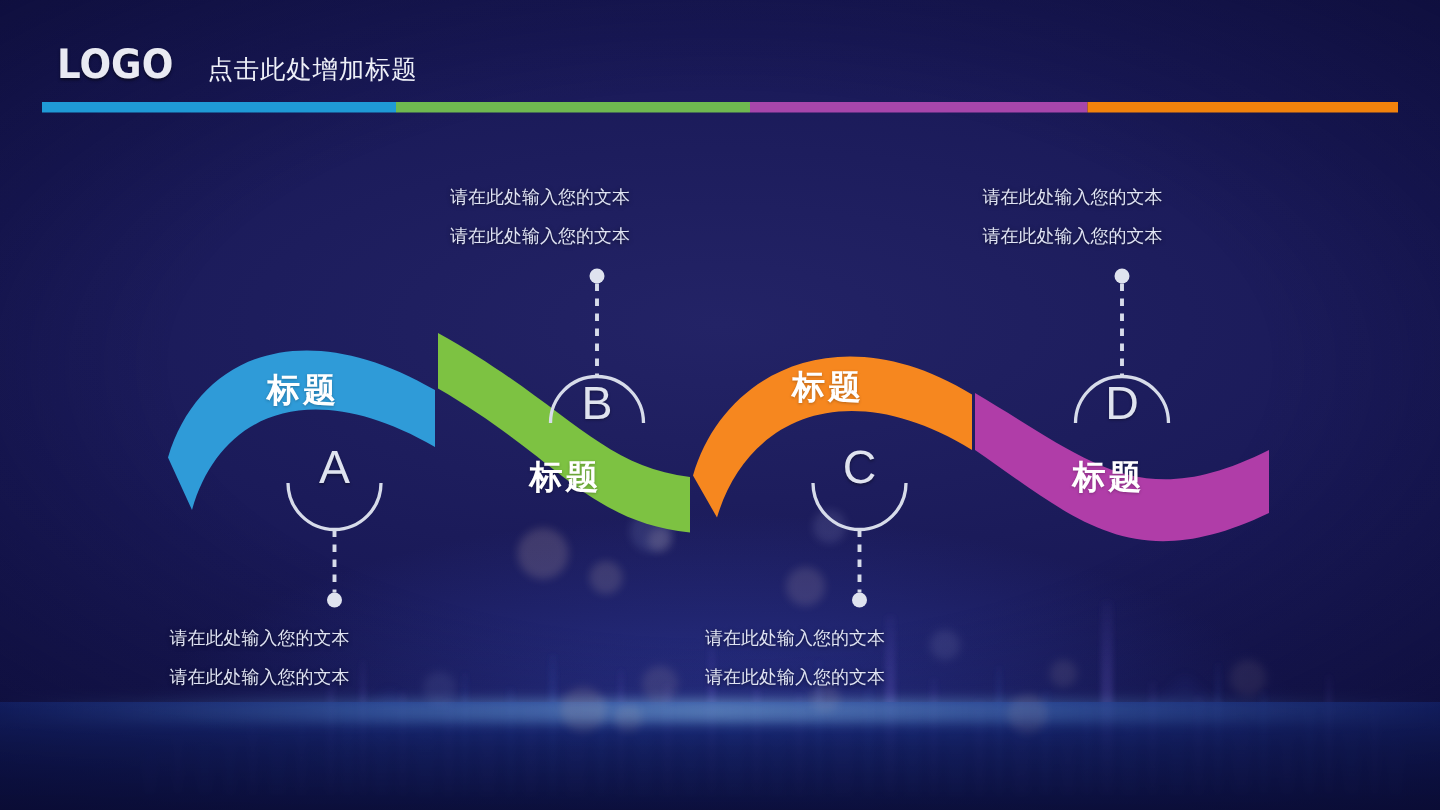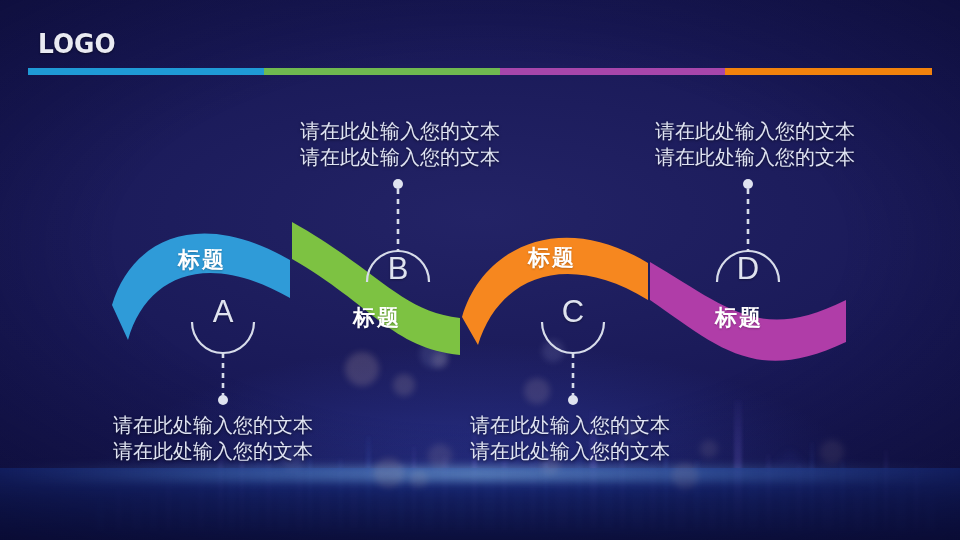--- a/index.html
+++ b/index.html
@@ -89,21 +89,21 @@
 
   .mk-a { left: 178px; top: 300px; }
   .mk-c { left: 528px; top: 300px; }
   .mk-b { left: 353px; top: 178px; }
   .mk-d { left: 703px; top: 178px; }
 
   
   .textblock {
     position: absolute;
     color: #dfe3f2;
-    font-size: 20px;
+    font-size: 12px;
     line-height: 26px;
     white-space: nowrap;
     text-shadow: 0 1px 3px rgba(0,0,0,0.55);
     text-align: right;
   }
   .tb-b { left: 300px; top: 118px; }
   .tb-d { left: 655px; top: 118px; }
   .tb-a { left: 113px; top: 412px; }
   .tb-c { left: 470px; top: 412px; }
 </style>
@@ -217,20 +217,21 @@
   <div class="bokeh" style="left:700px;top:440px;width:18px;height:18px;background:rgba(255,230,210,0.11);"></div>
   <div class="bokeh" style="left:620px;top:420px;width:20px;height:20px;background:rgba(230,225,255,0.10);"></div>
   <div class="bokeh" style="left:282px;top:448px;width:22px;height:22px;background:rgba(200,210,255,0.10);"></div>
   <div class="bokeh" style="left:820px;top:440px;width:24px;height:24px;background:rgba(255,220,200,0.11);"></div>
 
   <div class="bg-vignette"></div>
 
   <div class="header">
     <div class="logo-row">
       <span class="logo-text">LOGO</span>
+      <span class="header-title">点击此处增加标题</span>
     </div>
     <div class="rule rule-1" style="background: rgb(31, 154, 214);"></div>
     <div class="rule rule-2" style="background: rgb(111, 185, 80);"></div>
     <div class="rule rule-3" style="background: rgb(167, 70, 171);"></div>
     <div class="rule rule-4" style="background: rgb(242, 130, 12);"></div>
   </div>
 
   <svg class="wave" viewBox="0 0 960 540">
 
     <path d="M112 305

